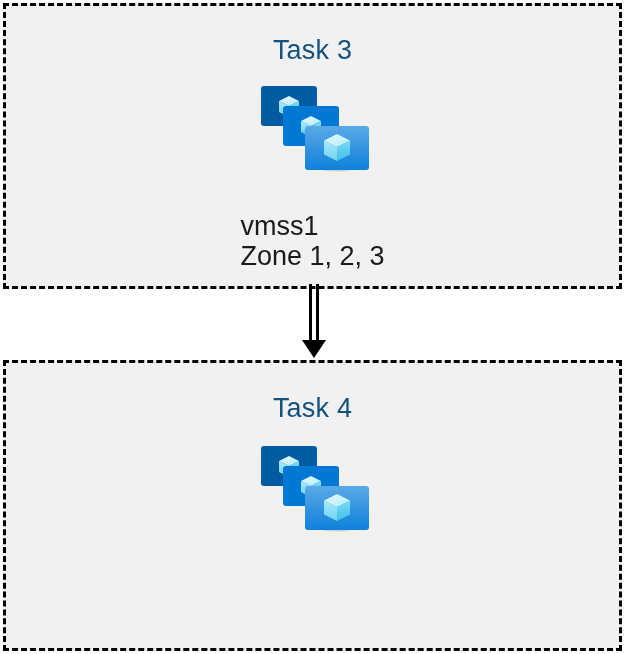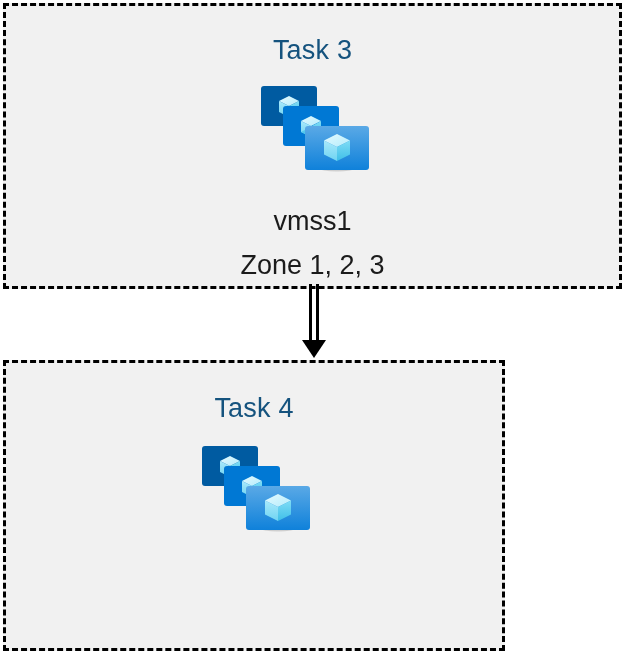--- a/index.html
+++ b/index.html
@@ -34,44 +34,43 @@
   }
   .task-box--top {
     left: 3px;
     top: 3px;
     width: 619px;
     height: 286px;
   }
   .task-box--bottom {
     left: 3px;
     top: 360px;
-    width: 502px;
+    width: 619px;
     height: 291px;
   }
 
   .task-title {
     color: #15537e;
     font-size: 27px;
     line-height: 1;
     font-weight: 400;
     letter-spacing: 0.2px;
     margin: 0;
     padding: 0;
     text-align: center;
   }
   .task-box--top .task-title { margin-top: 31px; }
   .task-box--bottom .task-title { margin-top: 32px; }
 
   .caption {
     color: #1b1b1b;
     font-size: 27px;
-    line-height: 44px;
+    line-height: 30px;
     font-weight: 400;
-    text-align: center;
-    margin: 4px;
+    margin: 16px;
     padding: 0;
     white-space: pre-line;
   }
   .task-box--top .caption-wrap { margin-top: 15px; }
   .task-box--bottom .caption-wrap { margin-top: 34px; }
 
   
   .vmss-icon {
     display: block;
   }

